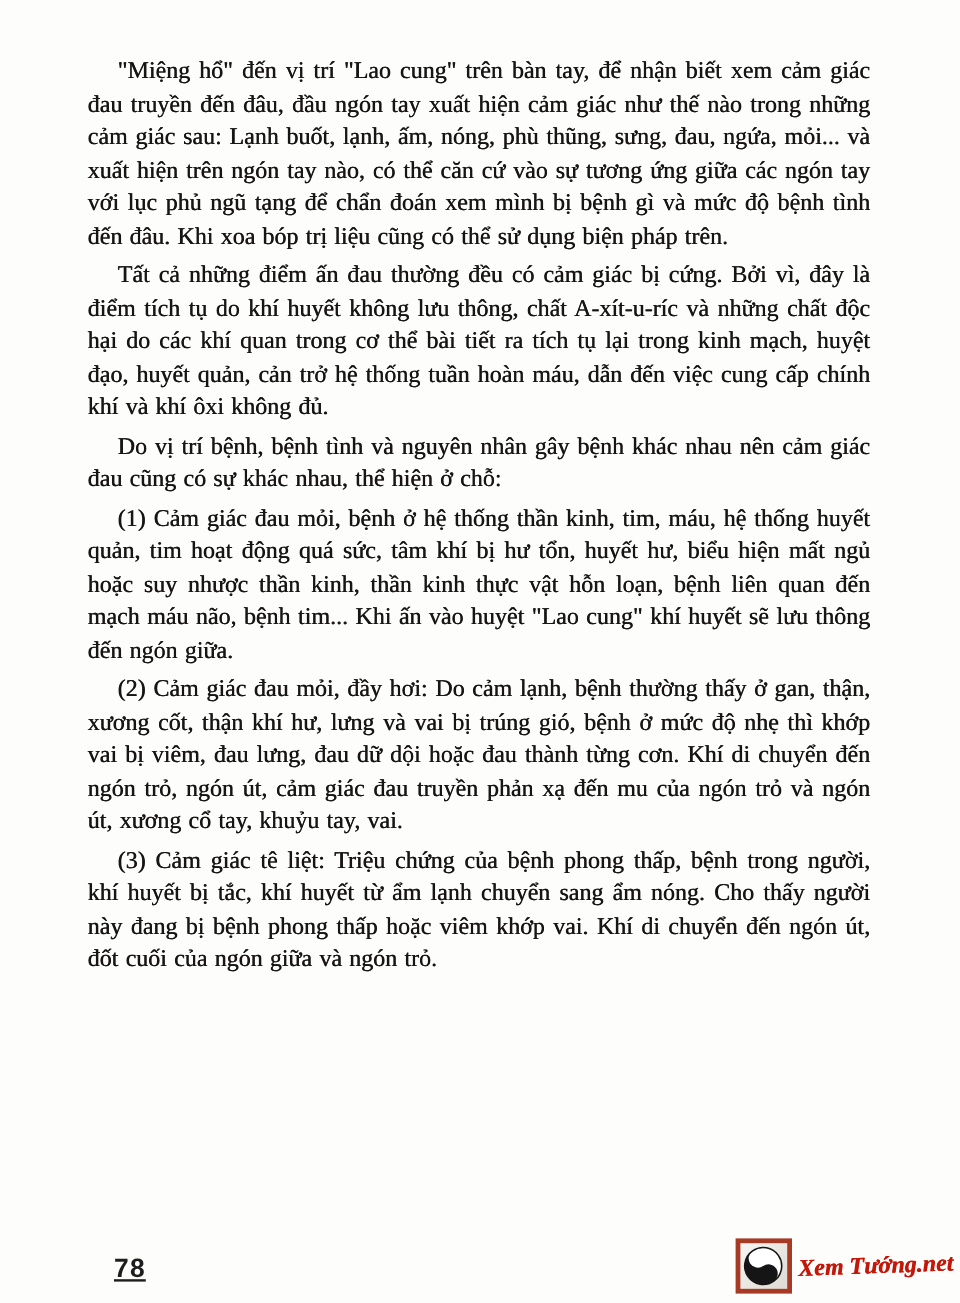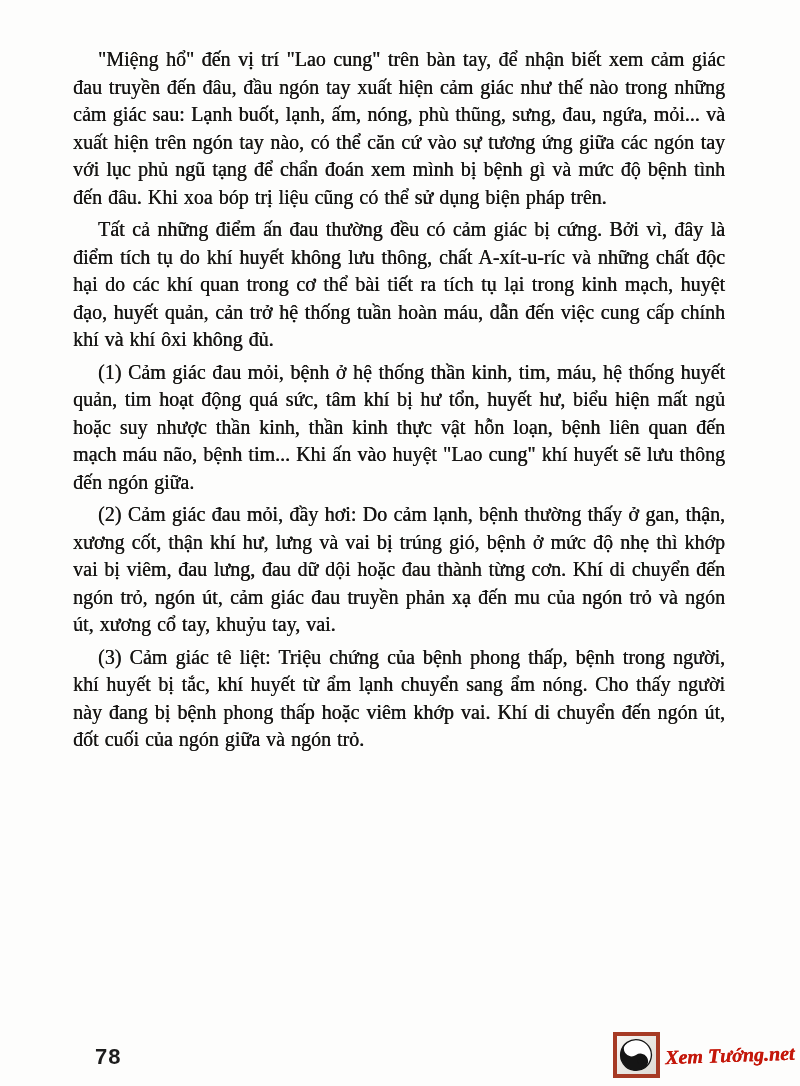--- a/index.html
+++ b/index.html
@@ -38,20 +38,21 @@
   }
   .page-number {
     position: absolute;
     left: 95px;
     top: 12px;
     font-family: "Liberation Sans", sans-serif;
     font-size: 22px;
     font-weight: 700;
     color: #1d1d1d;
     letter-spacing: 1px;
+    text-decoration: underline;
   }
   .watermark {
     position: absolute;
     right: 6px;
     top: 0;
     display: flex;
     align-items: center;
     gap: 5px;
   }
   .wm-logo {
@@ -77,20 +78,21 @@
   }
 </style>
 </head>
 <body>
 
 <div class="page">
 
   <div class="text-block">
     <p class="para">"Miệng hổ" đến vị trí "Lao cung" trên bàn tay, để nhận biết xem cảm giác đau truyền đến đâu, đầu ngón tay xuất hiện cảm giác như thế nào trong những cảm giác sau: Lạnh buốt, lạnh, ấm, nóng, phù thũng, sưng, đau, ngứa, mỏi... và xuất hiện trên ngón tay nào, có thể căn cứ vào sự tương ứng giữa các ngón tay với lục phủ ngũ tạng để chẩn đoán xem mình bị bệnh gì và mức độ bệnh tình đến đâu. Khi xoa bóp trị liệu cũng có thể sử dụng biện pháp trên.</p>
     <p class="para">Tất cả những điểm ấn đau thường đều có cảm giác bị cứng. Bởi vì, đây là điểm tích tụ do khí huyết không lưu thông, chất A-xít-u-ríc và những chất độc hại do các khí quan trong cơ thể bài tiết ra tích tụ lại trong kinh mạch, huyệt đạo, huyết quản, cản trở hệ thống tuần hoàn máu, dẫn đến việc cung cấp chính khí và khí ôxi không đủ.</p>
+    <p class="para">Do vị trí bệnh, bệnh tình và nguyên nhân gây bệnh khác nhau nên cảm giác đau cũng có sự khác nhau, thể hiện ở chỗ:</p>
     <p class="para">(1) Cảm giác đau mỏi, bệnh ở hệ thống thần kinh, tim, máu, hệ thống huyết quản, tim hoạt động quá sức, tâm khí bị hư tổn, huyết hư, biểu hiện mất ngủ hoặc suy nhược thần kinh, thần kinh thực vật hỗn loạn, bệnh liên quan đến mạch máu não, bệnh tim... Khi ấn vào huyệt "Lao cung" khí huyết sẽ lưu thông đến ngón giữa.</p>
     <p class="para">(2) Cảm giác đau mỏi, đầy hơi: Do cảm lạnh, bệnh thường thấy ở gan, thận, xương cốt, thận khí hư, lưng và vai bị trúng gió, bệnh ở mức độ nhẹ thì khớp vai bị viêm, đau lưng, đau dữ dội hoặc đau thành từng cơn. Khí di chuyển đến ngón trỏ, ngón út, cảm giác đau truyền phản xạ đến mu của ngón trỏ và ngón út, xương cổ tay, khuỷu tay, vai.</p>
     <p class="para">(3) Cảm giác tê liệt: Triệu chứng của bệnh phong thấp, bệnh trong người, khí huyết bị tắc, khí huyết từ ẩm lạnh chuyển sang ẩm nóng. Cho thấy người này đang bị bệnh phong thấp hoặc viêm khớp vai. Khí di chuyển đến ngón út, đốt cuối của ngón giữa và ngón trỏ.</p>
   </div>
 
   <div class="footer">
     <div class="page-number">78</div>
 
     <div class="watermark">
       <div class="wm-logo">

